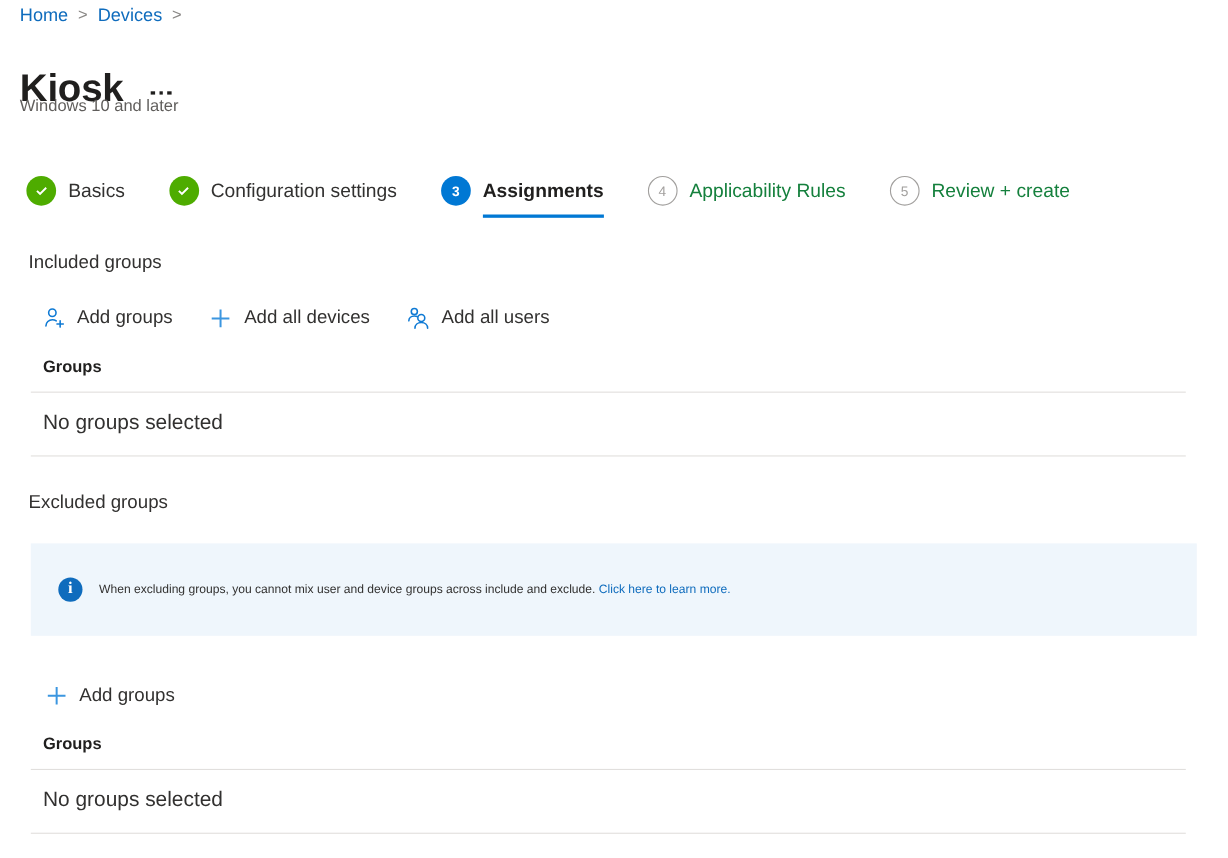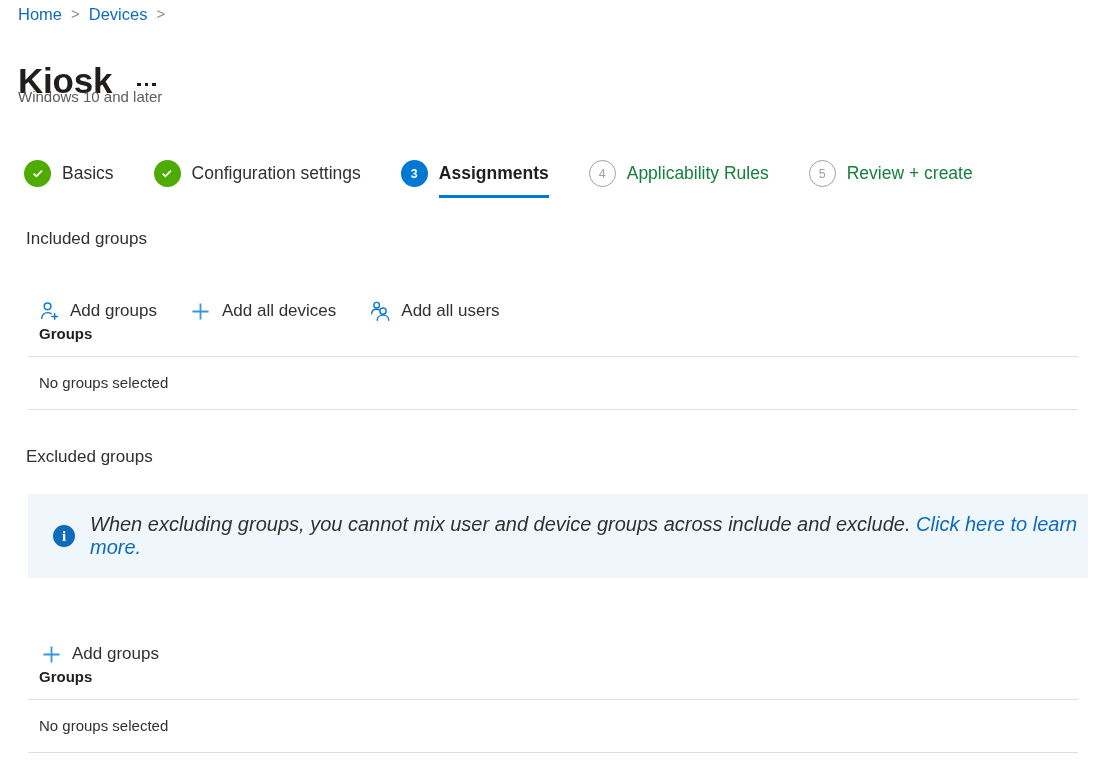--- a/index.html
+++ b/index.html
@@ -149,21 +149,20 @@
     font-size: 17px;
     color: #323130;
   }
   #included-heading { top: 229px; }
   #excluded-heading { top: 447px; }
 
   .cmdbar {
     position: absolute;
     display: flex;
     align-items: center;
-    margin-top: 22px;
   }
   #included-cmdbar { left: 34px; top: 273px; }
   #excluded-cmdbar { left: 36px; top: 616px; }
 
   .cmd {
     display: flex;
     align-items: center;
     cursor: pointer;
     margin-right: 27px;
     padding: 3px 2px;
@@ -197,21 +196,21 @@
     font-weight: 700;
     color: #201f1e;
     padding: 0 0 14px 11px;
   }
   .grid .divider {
     height: 1px;
     background: #e1dfdd;
     width: 100%;
   }
   .grid .row {
-    font-size: 15px;
+    font-size: 19px;
     color: #323130;
     padding: 17px 0 18px 11px;
   }
 
   
   .info-banner {
     position: absolute;
     left: 28px;
     top: 494px;
     width: 1060px;
@@ -235,23 +234,22 @@
   }
   .info-banner .info-icon span {
     color: #ffffff;
     font-size: 15px;
     font-weight: 700;
     font-family: "Liberation Serif", serif;
     line-height: 1;
     transform: translateY(-0.5px);
   }
   .info-banner .info-text {
-    font-size: 20px;
-    color: #323130;
-    font-style: italic;
+    font-size: 11px;
+    color: #323130;
   }
   .info-banner .info-link {
     color: #0f6cbd;
     cursor: pointer;
   }
 </style>
 </head>
 <body>
 
 <nav class="breadcrumb">

